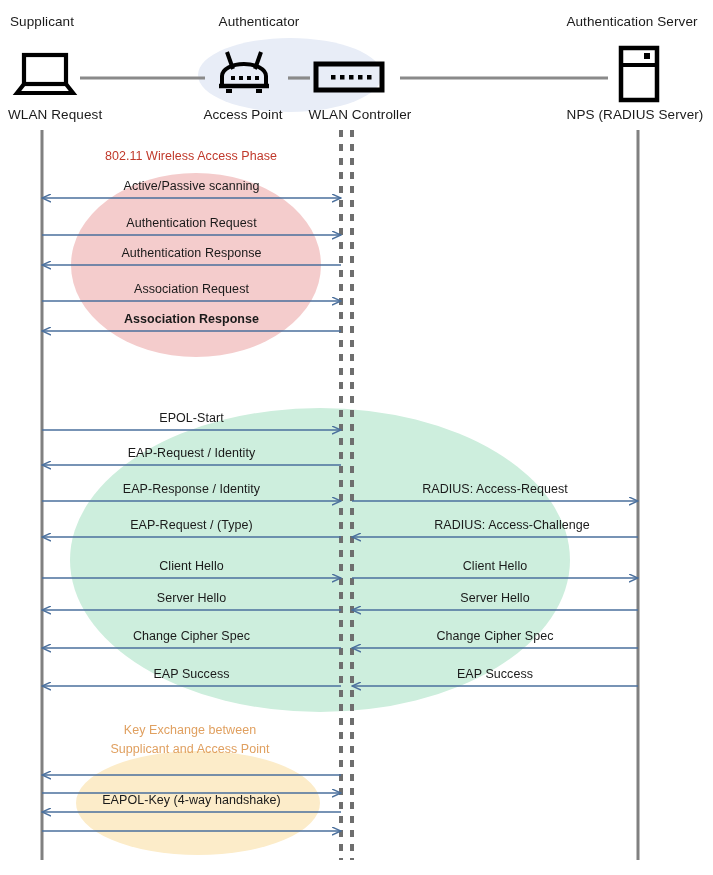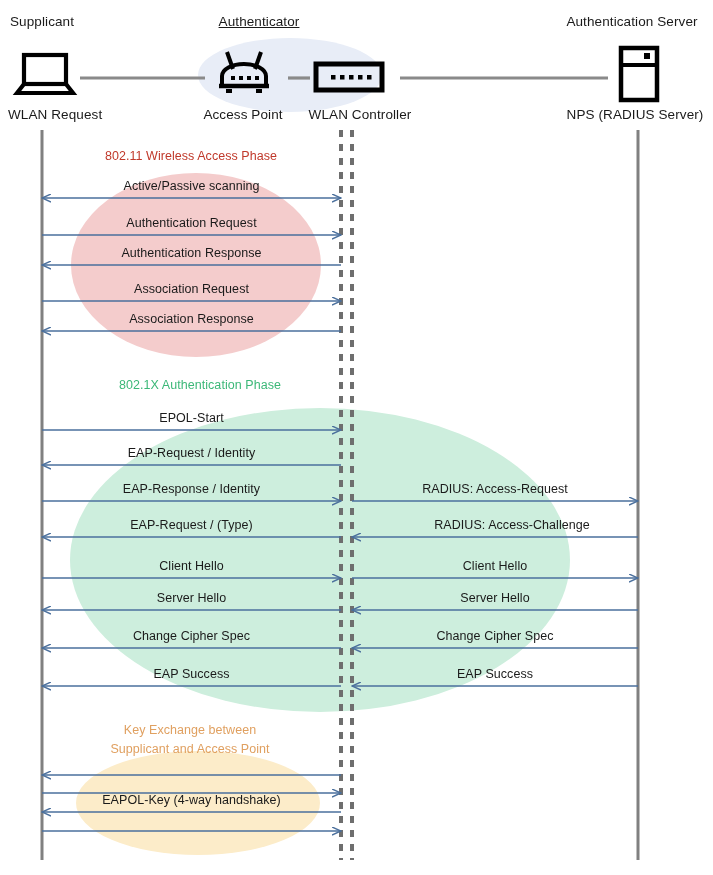--- a/index.html
+++ b/index.html
@@ -161,41 +161,40 @@
         <line x1="352" x2="638" y1="578" y2="578" stroke="#4a6f9c" stroke-width="1.5" marker-end="url(#ar-r)"></line>
         <line x1="352" x2="638" y1="610" y2="610" stroke="#4a6f9c" stroke-width="1.5" marker-start="url(#ar-l)"></line>
         <line x1="352" x2="638" y1="648" y2="648" stroke="#4a6f9c" stroke-width="1.5" marker-start="url(#ar-l)"></line>
         <line x1="352" x2="638" y1="686" y2="686" stroke="#4a6f9c" stroke-width="1.5" marker-start="url(#ar-l)"></line>
       </g>
 
     <rect x="0.5" y="0.5" width="712" height="874" fill="none" stroke="#ffffff" stroke-width="1"></rect>
   </svg>
 
   <div class="role-title" style="left:10px; top:14px;">Supplicant</div>
-  <div class="role-title" style="left:259px; top:14px; transform:translateX(-50%);text-decoration:underline;">Authenticator</div>
+  <div class="role-title" style="left:259px; top:14px; transform:translateX(-50%);">Authenticator</div>
   <div class="role-title" style="left:632px; top:14px; transform:translateX(-50%);">Authentication Server</div>
 
   <div class="role-sub" style="left:8px; top:107px;">WLAN Request</div>
   <div class="role-sub" style="left:243px; top:107px; transform:translateX(-50%);">Access Point</div>
   <div class="role-sub" style="left:360px; top:107px; transform:translateX(-50%);">WLAN Controller</div>
   <div class="role-sub" style="left:635px; top:107px; transform:translateX(-50%);">NPS (RADIUS Server)</div>
 
   <div class="phase-label" style="left:191px; top:147px; color:#c0392b;text-align:right;">802.11 Wireless Access Phase</div>
 
-  <div class="phase-label" style="left:200px; top:376px; color:#3cb878;">802.1X Authentication Phase</div>
 
   <div class="phase-label" style="left:190px; top:721px; color:#e0a060;">Key Exchange between</div>
   <div class="phase-label" style="left:190px; top:740px; color:#e0a060;">Supplicant and Access Point</div>
 
   <div id="labels-left">
       <div class="msg-label" style="left: 191.5px; top: 179px;">Active/Passive scanning</div>
       <div class="msg-label" style="left: 191.5px; top: 216px;">Authentication Request</div>
       <div class="msg-label" style="left: 191.5px; top: 246px;">Authentication Response</div>
       <div class="msg-label" style="left: 191.5px; top: 282px;">Association Request</div>
-      <div class="msg-label" style="left: 191.5px; top: 312px;">Association Response</div>
+      <div class="msg-label" style="left: 191.5px; top: 312px; font-weight: bold;">Association Response</div>
       <div class="msg-label" style="left: 191.5px; top: 411px;">EPOL-Start</div>
       <div class="msg-label" style="left: 191.5px; top: 446px;">EAP-Request / Identity</div>
       <div class="msg-label" style="left: 191.5px; top: 482px;">EAP-Response / Identity</div>
       <div class="msg-label" style="left: 191.5px; top: 518px;">EAP-Request / (Type)</div>
       <div class="msg-label" style="left: 191.5px; top: 559px;">Client Hello</div>
       <div class="msg-label" style="left: 191.5px; top: 591px;">Server Hello</div>
       <div class="msg-label" style="left: 191.5px; top: 629px;">Change Cipher Spec</div>
       <div class="msg-label" style="left: 191.5px; top: 667px;">EAP Success</div>
       <div class="msg-label" style="left: 191.5px; top: 793px;">EAPOL-Key (4-way handshake)</div>
     </div>

